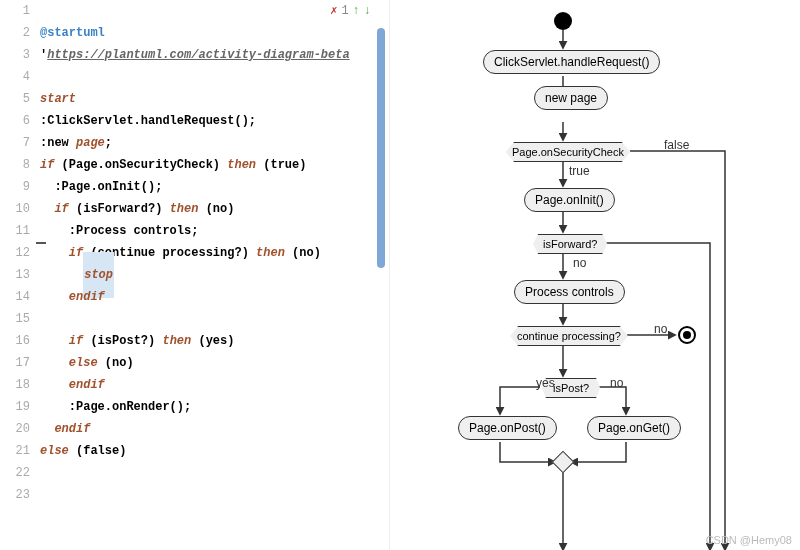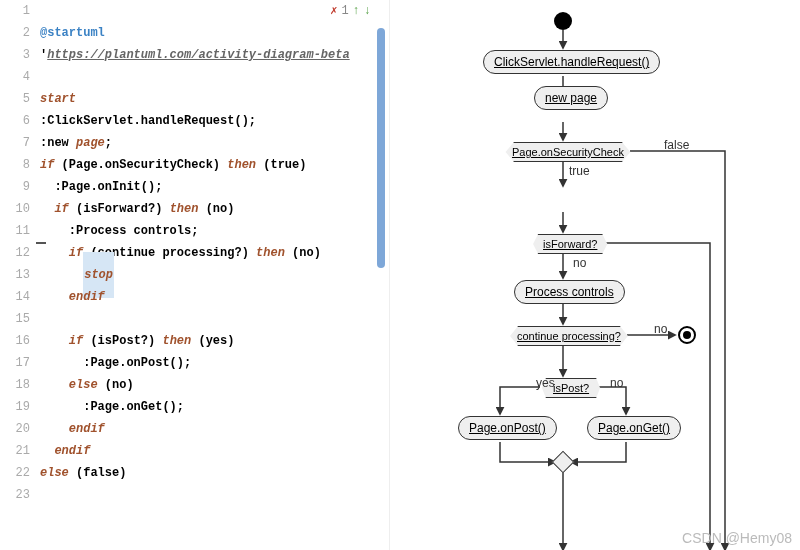--- a/index.html
+++ b/index.html
@@ -58,21 +58,21 @@
   position:relative;
   overflow:hidden;
   font-family: Arial, sans-serif;
 }
 .node {
   position:absolute;
   border:1.5px solid #333;
   background:#efefef;
   text-align:left;
   font-size:12px;
-  display:flex; align-items:center; justify-content:center;text-decoration:underline;
+  display:flex; align-items:center; justify-content:center;
 }
 .round { border-radius:12px; padding:4px 10px; }
 .hex {
   background:#efefef;
   clip-path: polygon(6% 50%, 12% 0, 88% 0, 94% 50%, 88% 100%, 12% 100%);
   border:1.5px solid #333;
   padding:3px 14px;
   font-size:11px;
 }
 .start-dot{
@@ -85,21 +85,21 @@
   border:2px solid #000;background:#fff;
 }
 .end-dot::after{
   content:""; position:absolute; top:3px;left:3px;
   width:8px;height:8px;border-radius:50%;background:#000;
 }
 .lbl{ position:absolute; font-size:12px; color:#333;padding-left:16px; }
 svg.arrows{ position:absolute; top:0; left:0; width:100%; height:100%; pointer-events:none;}
 .watermark{
   position:absolute; bottom:4px; right:8px;
-  font-size:14px; color:#bbb; font-family:Arial,sans-serif;
+  font-size:11px; color:#bbb; font-family:Arial,sans-serif;
 }
 .small-diamond{
   position:absolute; width:16px;height:16px;
   background:#efefef; border:1.5px solid #333;
   transform:rotate(45deg);
 }
 </style>
 </head>
 <body>
 
@@ -140,24 +140,23 @@
       <div class="line"><span class="">:new </span><span class="kw">page</span><span class="">;</span></div>
       <div class="line"><span class="kw">if</span><span class=""> (Page.onSecurityCheck) </span><span class="kw">then</span><span class=""> (true)</span></div>
       <div class="line"><span class="">  :Page.onInit();</span></div>
       <div class="line"><span class="">  </span><span class="kw">if</span><span class=""> (isForward?) </span><span class="kw">then</span><span class=""> (no)</span></div>
       <div class="line"><span class="">    :Process controls;</span></div>
       <div class="line"><span class="">    </span><span class="kw">if</span><span class=""> (continue processing?) </span><span class="kw">then</span><span class=""> (no)</span></div>
       <div class="line"><span class="">      </span><span class="kw cursor-box">stop</span></div>
       <div class="line"><span class="">    </span><span class="kw">endif</span></div>
       <div class="line"></div>
       <div class="line"><span class="">    </span><span class="kw">if</span><span class=""> (isPost?) </span><span class="kw">then</span><span class=""> (yes)</span></div>
-      <div class="line"><span class="">      :Page.onPost();</span></div>
       <div class="line"><span class="">    </span><span class="kw">else</span><span class=""> (no)</span></div>
-      <div class="line"><span class="">      :Page.onGet();</span></div>
       <div class="line"><span class="">    </span><span class="kw">endif</span></div>
+      <div class="line"><span class="">    :Page.onRender();</span></div>
       <div class="line"><span class="">  </span><span class="kw">endif</span></div>
       <div class="line"><span class="kw">else</span><span class=""> (false)</span></div>
     </div>
   <div class="markers">
     <span class="check">✗</span>
     <span class="count">1</span>
     <span class="up">↑</span>
     <span class="down">↓</span>
   </div>
   <div class="scrollbar">
@@ -192,20 +191,21 @@
 
     <polyline points="110,442 110,462 165,462" fill="none" stroke="#333" stroke-width="1.5" marker-end="url(#ah)"></polyline>
     <polyline points="236,442 236,462 181,462" fill="none" stroke="#333" stroke-width="1.5" marker-end="url(#ah)"></polyline>
     <line x1="173" y1="470" x2="173" y2="550" stroke="#333" stroke-width="1.5" marker-end="url(#ah)"></line>
   </svg>
 
   <div class="start-dot" style="left:164px;top:12px"></div>
   <div class="node round" style="left:93px;top:50px">ClickServlet.handleRequest()</div>
   <div class="node round" style="left:144px;top:86px">new page</div>
   <div class="node hex" style="left:107px;top:142px">Page.onSecurityCheck</div>
+  <div class="node round" style="left:134px;top:188px">Page.onInit()</div>
   <div class="node hex" style="left:138px;top:234px">isForward?</div>
   <div class="node round" style="left:124px;top:280px">Process controls</div>
   <div class="node hex" style="left:112px;top:326px">continue processing?</div>
   <div class="end-dot" style="left:288px;top:326px"></div>
   <div class="node hex" style="left:148px;top:378px">isPost?</div>
   <div class="node round" style="left:68px;top:416px">Page.onPost()</div>
   <div class="node round" style="left:197px;top:416px">Page.onGet()</div>
   <div class="small-diamond" style="left:165px;top:454px"></div>
 
   <span class="lbl" style="left:258px;top:138px">false</span>

